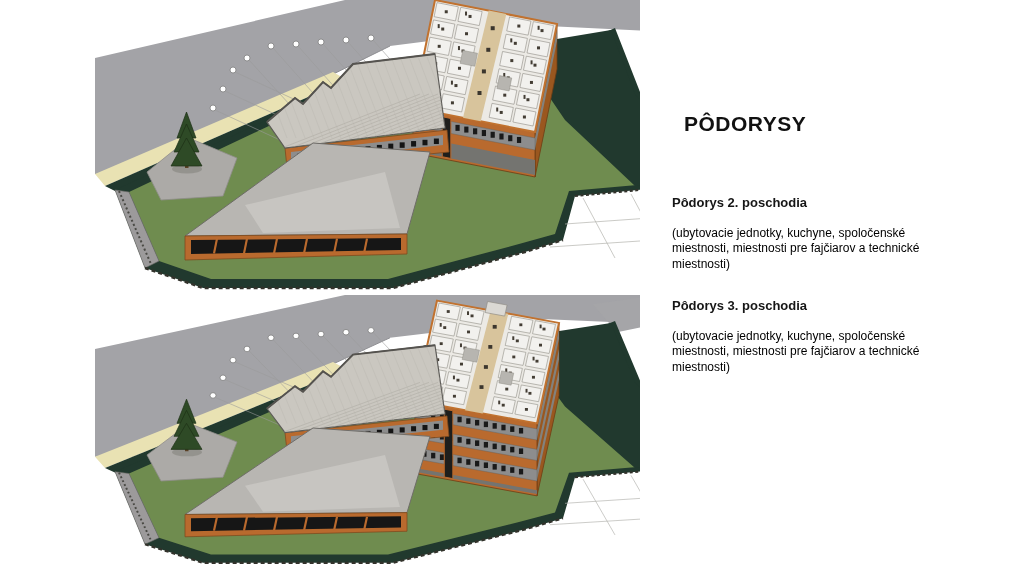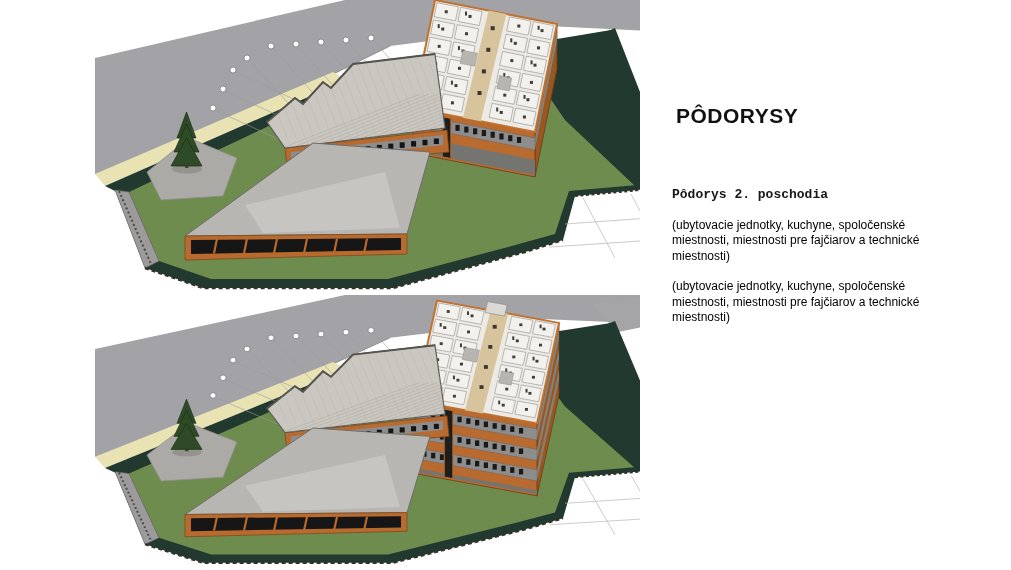--- a/index.html
+++ b/index.html
@@ -3,22 +3,22 @@
 <meta charset="utf-8">
 <style>
   html,body{margin:0;padding:0;}
   body{width:1011px;height:570px;position:relative;overflow:hidden;background:#ffffff;
        font-family:"Liberation Sans", sans-serif;}
   .fig{position:absolute;left:95px;margin:0;overflow:hidden;}
   .fig svg{display:block;}
   #fig1{top:0;width:545px;height:290px;}
   #fig2{top:295px;width:545px;height:273px;}
   .textcol{position:absolute;left:672px;top:100px;width:256px;color:#1c1c1c;}
-  .textcol h1{margin:4px;font-size:21px;font-weight:bold;line-height:1.1;letter-spacing:.5px;color:#111;}
-  .sec h2{margin:60px 0 0;font-size:13px;font-weight:bold;line-height:1.2;color:#161616;font-family:Liberation Mono, monospace;}
+  .textcol h1{margin:12px;font-size:21px;font-weight:bold;line-height:1.1;letter-spacing:.5px;color:#111;}
+  .sec h2{margin:60px 0 0;font-size:13px;font-weight:bold;line-height:1.2;color:#161616;}
   .sec + .sec h2{margin-top:26px;}
   .sec p{margin:15px 0 0;font-size:12px;line-height:15.5px;color:#000000;}
 </style>
 </head>
 <body>
 
 <figure class="fig" id="fig1">
   <svg id="scene1" width="545" height="290" viewBox="0 0 545 290">
       <g>
         <polygon points="0,58 250,0 558,0 576,32 452,26 295,46 36,174 0,174" fill="#a3a3a7"></polygon>
@@ -478,15 +478,16 @@
     </svg>
 </figure>
 
 <section class="textcol">
   <h1>PÔDORYSY</h1>
   <div class="sec">
     <h2>Pôdorys 2. poschodia</h2>
     <p>(ubytovacie jednotky, kuchyne, spoločenské miestnosti, miestnosti pre fajčiarov a technické miestnosti)</p>
   </div>
   <div class="sec">
+    <h2>Pôdorys 3. poschodia</h2>
     <p>(ubytovacie jednotky, kuchyne, spoločenské miestnosti, miestnosti pre fajčiarov a technické miestnosti)</p>
   </div>
 </section>
 
 </body></html>

